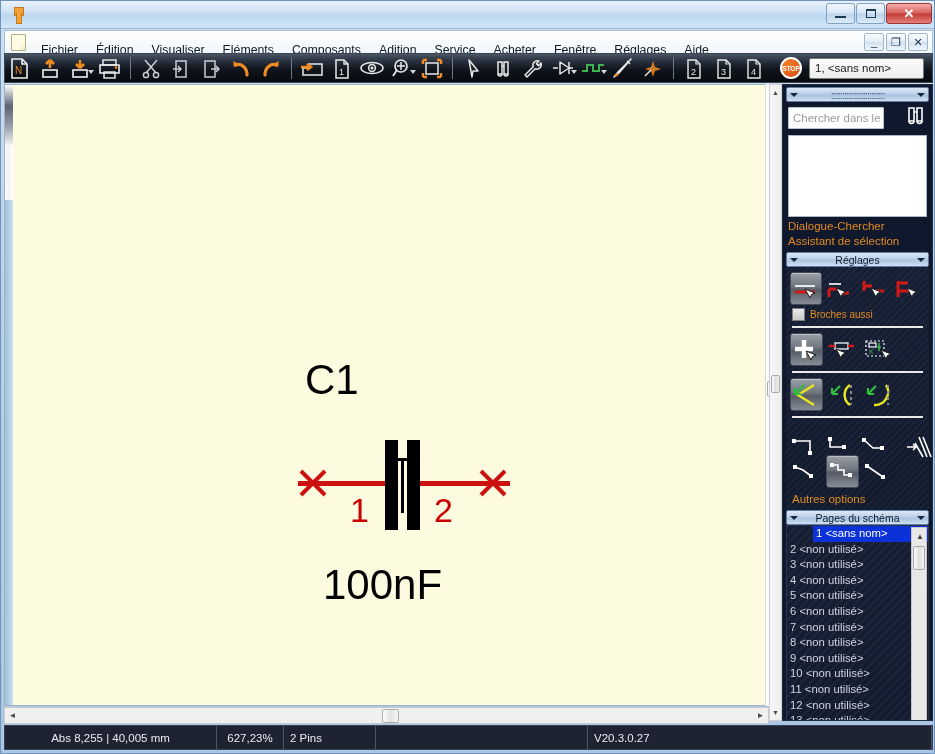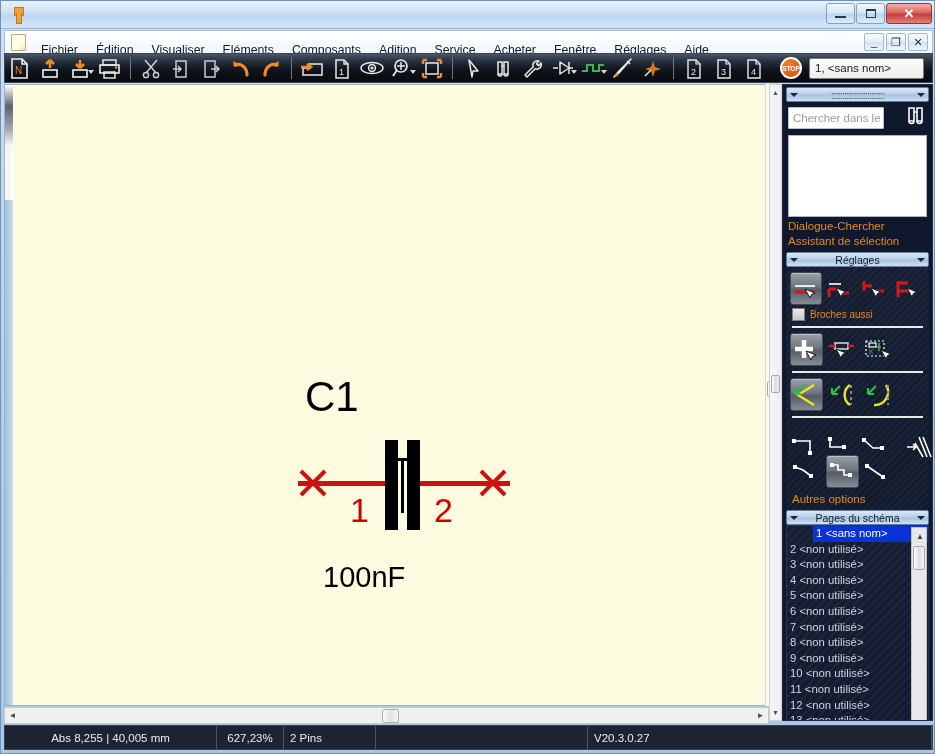--- a/index.html
+++ b/index.html
@@ -120,22 +120,22 @@
   #blue-strip .grad { position:absolute; left:0; top:0; width: 8px; height: 60px;
     background: linear-gradient(to bottom, #ffffff 0%, #5c6270 35%, #9aa0ac 70%, #f2f2f2 100%); }
   #blue-strip .band { position:absolute; left:0; top:115px; width: 8px; height: 507px;
     background: linear-gradient(to right,#9dc2dc 0%, #b8d2e6 60%, #cfe0ec 100%); }
   #sheet { position: absolute; left: 8px; top: 0; right: 0; bottom: 0; background: #fcfbdf; }
 
   .cap-label {
     position: absolute; font-family: "Liberation Sans", sans-serif;
     color: #000; font-weight: normal;
   }
-  #lbl-c1 { left: 292px; top: 288px; font-size: 42px; }
-  #lbl-val { left: 310px; top: 476px; font-size: 29px; }
+  #lbl-c1 { left: 292px; top: 271px; font-size: 42px; }
+  #lbl-val { left: 310px; top: 476px; font-size: 42px; }
   #pin1 { left: 337px; top: 406px; font-size: 34px; color: #cc0000; }
   #pin2 { left: 421px; top: 406px; font-size: 34px; color: #cc0000; }
 
   #wire-left { position:absolute; left: 285px; top: 396px; width: 100px; height: 5px; background: #cc1111; }
   #wire-right { position:absolute; left: 402px; top: 396px; width: 95px; height: 5px; background: #cc1111; }
   .xmark { position: absolute; width: 34px; height: 34px; }
   .xmark i { position:absolute; left: 0; top: 15px; width: 34px; height: 4px; background: #cc1111; display:block;}
   .xmark i:nth-child(1){ transform: rotate(45deg); }
   .xmark i:nth-child(2){ transform: rotate(-45deg); }
   #x-left { left: 283px; top: 381px; }

